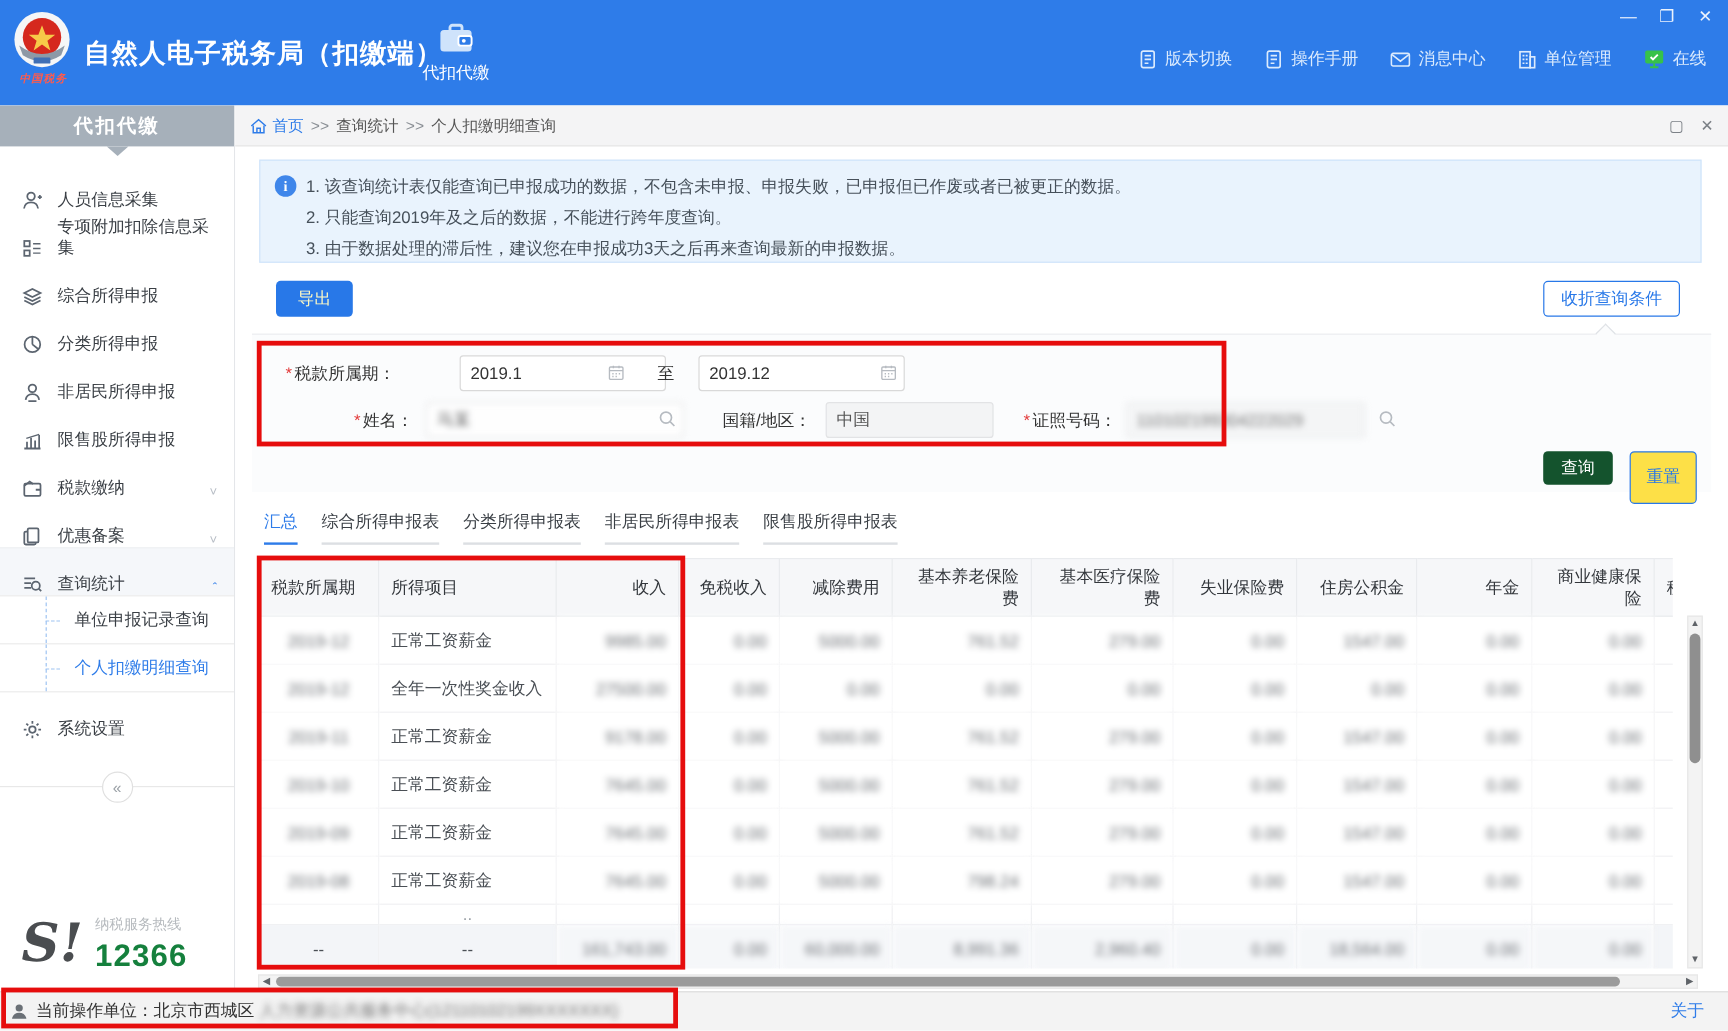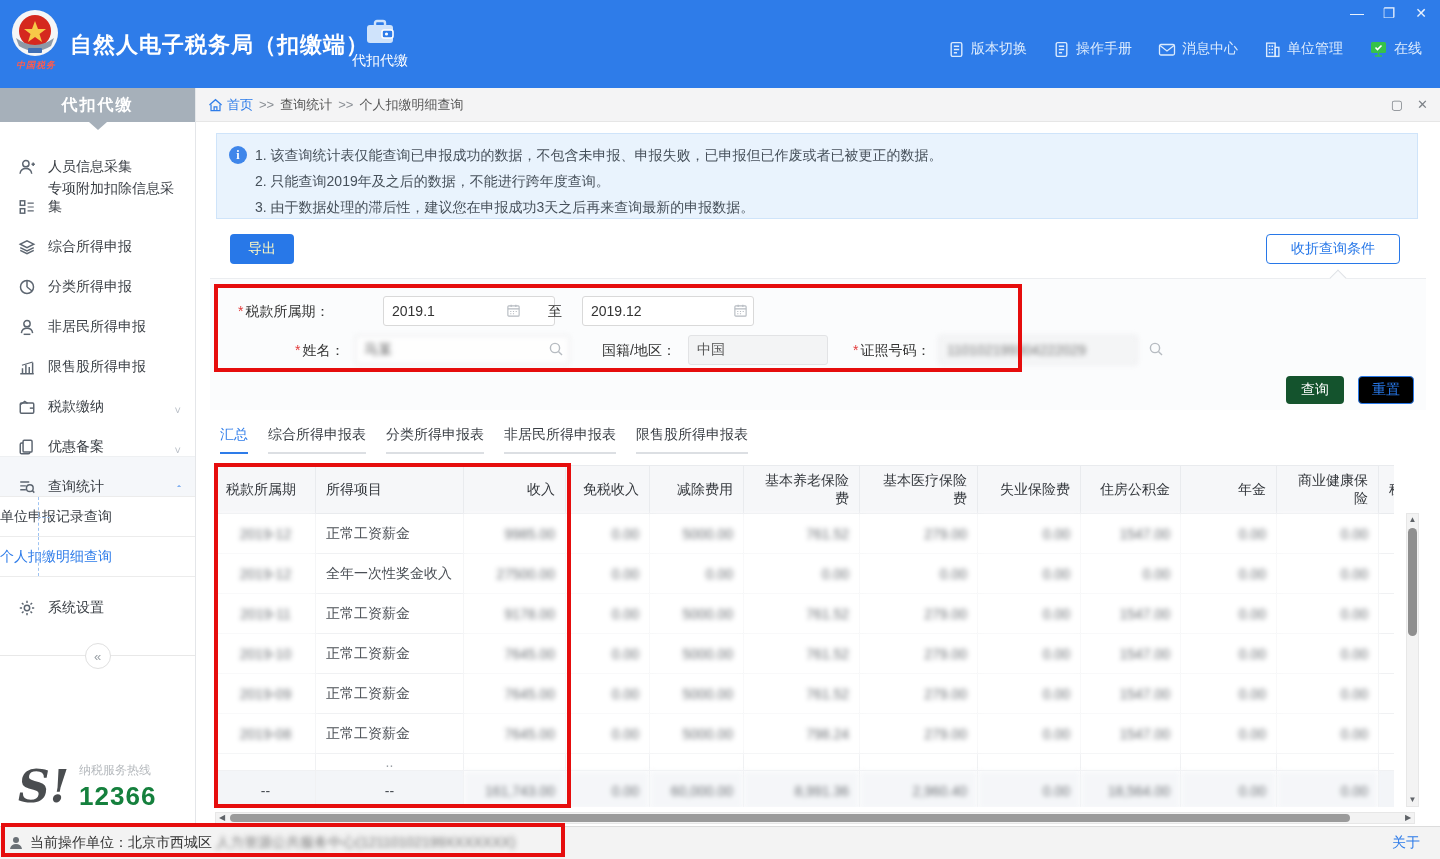--- a/index.html
+++ b/index.html
@@ -22,21 +22,21 @@
   .sidebar { position:absolute; left:0; top:88px; width:196px; bottom:33px; background:#fff; border-right:1px solid #e4e6e9; }
   .side-header { position:relative; height:34px; background:#a6b0ba; color:#fff; font-size:16px; letter-spacing:2px; display:flex; align-items:center; justify-content:center; font-weight:bold; }
   .side-header:after { content:""; position:absolute; left:50%; bottom:-8px; margin-left:-9px; border-left:9px solid transparent; border-right:9px solid transparent; border-top:8px solid #a6b0ba; }
   .side-menu { margin-top:14px; }
   .side-item { display:flex; align-items:flex-end; height:40px; padding:0 14px 0 18px; font-size:14px; color:#3a3f45; cursor:pointer; position:relative; }
   .side-item .s-icon { width:18px; height:18px; margin-right:12px; color:#5c6570; flex:none; display:flex; align-items:center; }
   .side-item .chev { margin-left:auto; color:#b8bec6; font-size:11px; }
   .side-item.parent-open { background:#f5f7fa; border-top:1px solid #eef0f2; }
   .side-item.parent-open .chev { color:#2e7ce9; }
   .submenu { border-bottom:1px solid #ececec; }
-  .sub-item { position:relative; height:40px; display:flex; align-items:center; font-size:14px; color:#3a3f45; border-top:1px solid #ececec; cursor:pointer;text-align:center; }
+  .sub-item { position:relative; height:40px; display:flex; align-items:center; padding-left:62px; font-size:14px; color:#3a3f45; border-top:1px solid #ececec; cursor:pointer;text-align:center; }
   .sub-item:before { content:""; position:absolute; left:38px; top:0; bottom:0; border-left:1px dashed #9ec3f2; }
   .sub-item:after { content:""; position:absolute; left:38px; top:50%; width:12px; border-top:1px dashed #9ec3f2; }
   .sub-item.active { color:#2e7ce9; }
   .collapse-row { position:relative; margin-top:26px; height:24px; }
   .collapse-row:before { content:""; position:absolute; left:0; right:0; top:12px; border-top:1px solid #e8e8e8; }
   .collapse-btn { position:absolute; left:50%; top:0; margin-left:-13px; width:26px; height:26px; border:1px solid #e0e0e0; border-radius:50%; background:#fff; color:#9aa0a6; font-size:13px; display:flex; align-items:center; justify-content:center; cursor:pointer; }
   .hotline { position:absolute; left:18px; bottom:14px; display:flex; align-items:center; gap:10px; }
   .hotline-logo { font-family:"DejaVu Serif","Liberation Serif",serif; font-size:44px; font-weight:bold; font-style:italic; color:#4a4d50; line-height:0.9; }
   .hotline-label { font-size:12px; color:#b5b9bd; margin-bottom:2px; }
   .hotline-number { font-size:26px; font-weight:bold; color:#15803d; letter-spacing:1px; }
@@ -48,32 +48,32 @@
   .crumb-sep { color:#8a8f95; }
   .panel-ctrls { margin-left:auto; display:flex; gap:14px; color:#7c8187; font-size:13px; }
   .panel-ctrls span { cursor:pointer; }
 
   .notice-box { position:absolute; left:20px; right:22px; top:45px; height:86px; background:#e9f3fd; border:1px solid #cfe4fa; padding:8px 14px 8px 12px; font-size:14px; color:#46505a; }
   .notice-line { display:flex; align-items:flex-start; line-height:26px; }
   .notice-line .i-ico { flex:none; width:18px; height:18px; border-radius:50%; background:#3f86ea; color:#fff; font-size:12px; font-weight:bold; display:flex; align-items:center; justify-content:center; margin:4px 8px 0 0; font-family:"Liberation Serif",serif; }
   .notice-line.cont { padding-left:26px; }
 
   .export-btn { position:absolute; left:34px; top:146px; height:30px; padding:0 18px; background:#2878e8; color:#fef9c3; font-size:14px; border:none; border-radius:4px; cursor:pointer; }
-  .collapse-query-btn { position:absolute; right:40px; top:146px; height:30px; padding:0 24px; background:#fff; color:#2878e8; font-size:14px; border:1px solid #2878e8; border-radius:4px; cursor:pointer; }
+  .collapse-query-btn { position:absolute; right:40px; top:146px; height:30px; padding:0 14px; background:#fff; color:#2878e8; font-size:14px; border:1px solid #2878e8; border-radius:4px; cursor:pointer; }
   .collapse-caret { position:absolute; right:96px; top:184px; width:12px; height:12px; background:#fbfcfd; border-left:1px solid #dfe2e6; border-top:1px solid #dfe2e6; transform:rotate(45deg); z-index:2; }
 
   .form-zone { position:absolute; left:14px; right:14px; top:190px; height:132px; background:#fbfcfd; border-top:1px solid #ebedf0; }
   .f-label { position:absolute; font-size:14px; color:#333; white-space:nowrap; }
   .f-label .req { color:#e23a3a; margin-right:2px; }
   .f-input { position:absolute; height:30px; border:1px solid #d9d9d9; border-radius:3px; background:#fff; font-size:14px; color:#333; padding:0 26px 0 8px; font-family:inherit; }
   .f-input.plain { padding-right:8px; }
   .f-input.disabled { background:#f3f4f5; border-color:#e2e3e5; color:#555; }
   .f-ico { position:absolute; color:#b6bbc1; width:16px; height:16px; }
   .query-btn { position:absolute; right:96px; top:288px; height:28px; width:58px; background:#14532d; color:#fff; border:none; border-radius:4px; font-size:14px; cursor:pointer; }
-  .reset-btn { position:absolute; right:26px; top:288px; height:28px; width:56px; background:#000000; color:#2878e8; border:1px solid #2878e8; border-radius:4px; font-size:14px; cursor:pointer;margin-left:48px; }
+  .reset-btn { position:absolute; right:26px; top:288px; height:44px; width:56px; background:#fde047; color:#2878e8; border:1px solid #2878e8; border-radius:4px; font-size:14px; cursor:pointer;margin-left:48px; }
 
   .tabs { position:absolute; left:24px; top:338px; display:flex; gap:20px; font-size:14px; }
   .tab { padding-bottom:8px; border-bottom:2px solid #dcdfe3; color:#3a3f45; cursor:pointer; }
   .tab.active { color:#2e7ce9; border-bottom-color:#2e7ce9; }
 
   
   .table-wrap { position:absolute; left:19px; top:377px; width:1179px; height:342px; overflow:hidden; }
   table.grid { border-collapse:collapse; table-layout:fixed; width:1240px; }
   .grid th { height:48px; background:#f6f7f9; border:1px solid #e9ebee; font-size:14px; font-weight:normal; color:#33373c; padding:0 10px; }
   .grid td { height:40px; border:1px solid #f0f1f3; font-size:14px; color:#4a4f55; padding:0 10px; background:#fff; overflow:hidden; white-space:nowrap; }

